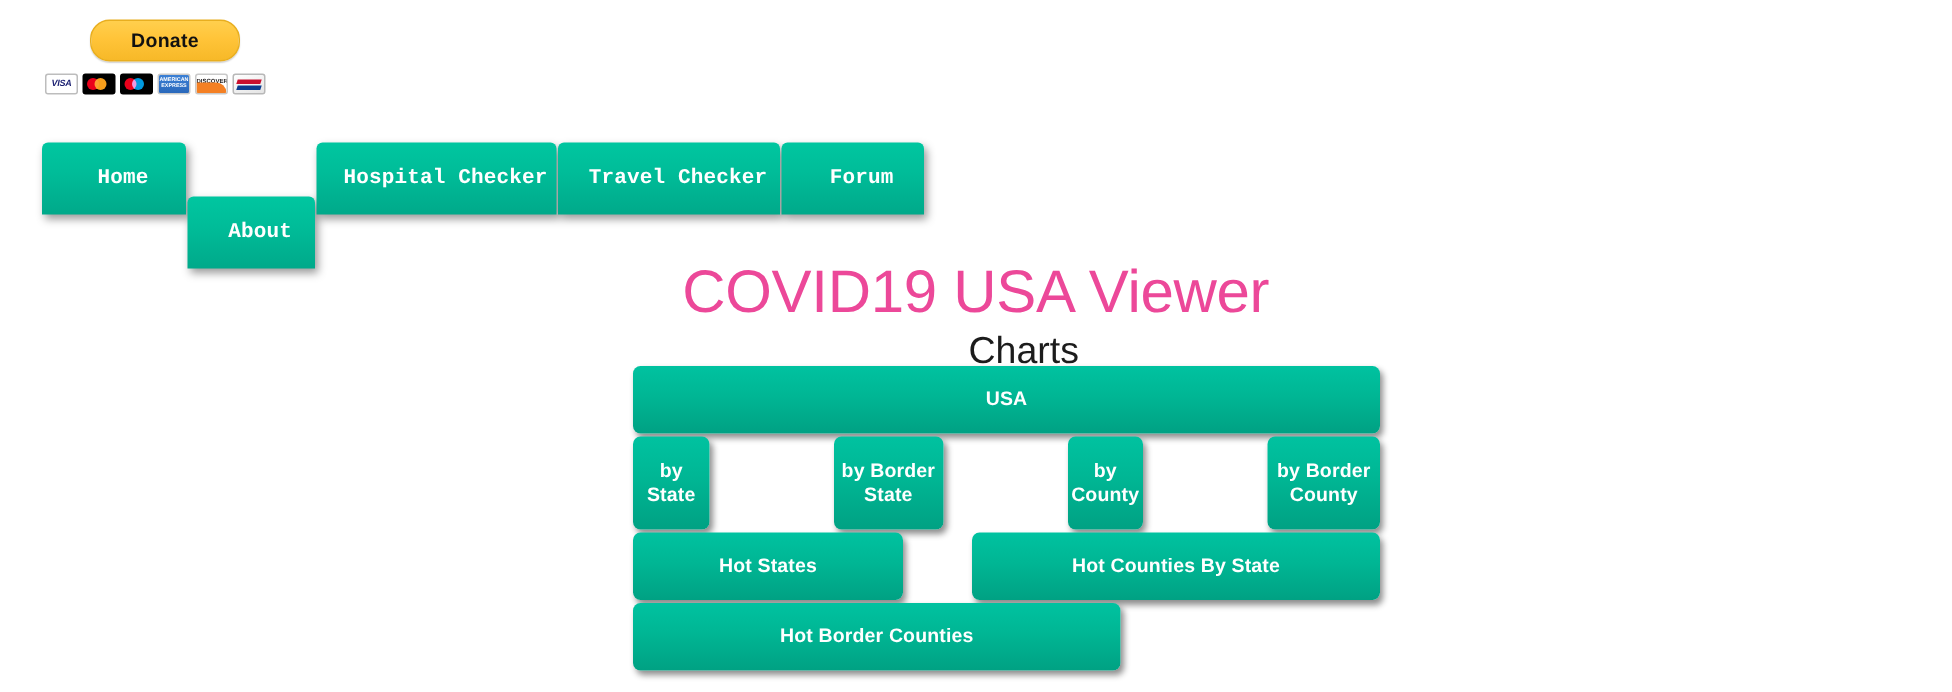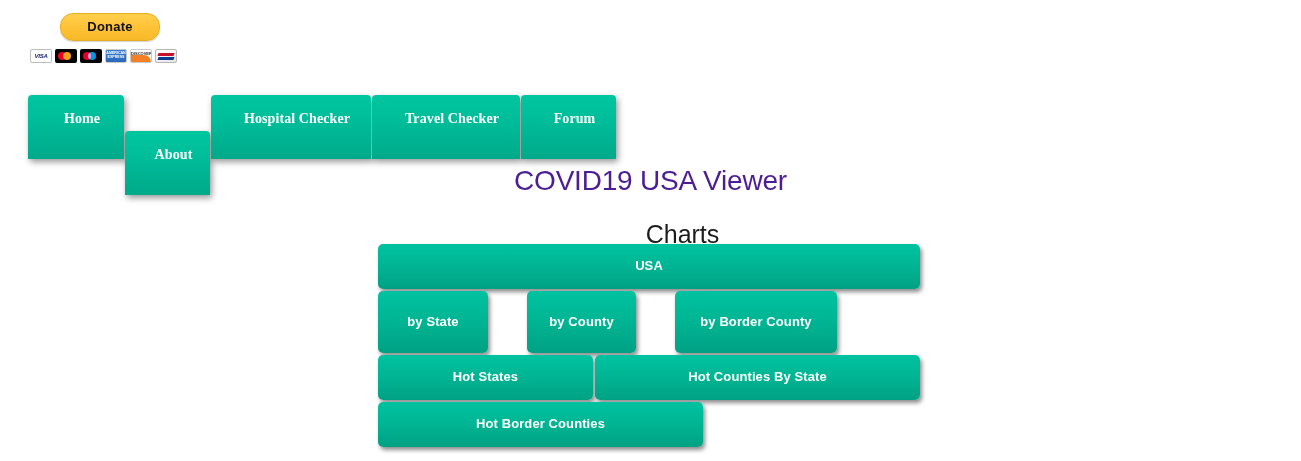--- a/index.html
+++ b/index.html
@@ -124,49 +124,49 @@
     top: 95px;
     display: flex;
     align-items: flex-start;
     filter: drop-shadow(2px 3px 3px rgba(0,0,0,0.40));
   }
   .nav-item {
     background: linear-gradient(180deg, #00c6a0 0%, #00bd99 40%, #00a98a 100%);
     color: #ffffff;
     font-size: 14px;
     font-weight: bold;
-    height: 64px;
+    height: 48px;
     line-height: 48px;
     text-align: center;
     border-radius: 4px 4px 0 0;
     margin-right: 1px;
     cursor: pointer;
     box-sizing: border-box;
     white-space: nowrap;
-    font-family: Liberation Serif, serif;
+    font-family: Liberation Mono, monospace;
     letter-spacing: 0.1px;
     padding-left: 12px;
   }
   .nav-item:last-child { margin-right: 0; }
   .nav-w-home    { width: 96px; }
   .nav-w-about   { width: 85px; margin-top: 36px; }
   .nav-w-hosp    { width: 160px; }
   .nav-w-travel  { width: 148px; }
   .nav-w-forum   { width: 95px; }
 
   
   #page-title {
     position: absolute;
     left: 0;
     top: 146px;
     width: 1301px;
     text-align: center;
-    font-size: 28px;
+    font-size: 40px;
     font-weight: normal;
-    color: #4c1d95;
+    color: #ec4899;
     font-family: "Liberation Sans", sans-serif;
     letter-spacing: -0.2px;
   }
   #page-subtitle {
     position: absolute;
     left: 0;
     top: 199px;
     width: 1301px;
     text-align: center;
     font-size: 25px;
@@ -199,20 +199,21 @@
     justify-content: center;
     text-align: center;
     border-radius: 5px;
     margin-right: 2px;
     cursor: pointer;
     box-shadow: 2px 3px 4px rgba(0,0,0,0.45);
     box-sizing: border-box;
     line-height: 1.25;
     font-family: "Liberation Sans", sans-serif;
     letter-spacing: 0.1px;
+    margin-left: 44px;
   }
   .gbtn:last-child { margin-right: 0; }
 
   .w-full    { width: 542px; }
   .w-state   { width: 110px; }
   .w-bstate  { width: 157px; }
   .w-county  { width: 109px; }
   .w-bcounty { width: 162px; }
   .w-half-l  { width: 215px; }
   .w-half-r  { width: 325px; }
@@ -261,20 +262,21 @@
 <h2 id="page-subtitle">Charts</h2>
 
 <div id="button-grid">
 
   <div class="grid-row">
     <div class="gbtn w-full">USA</div>
   </div>
 
   <div class="grid-row row-tall">
     <div class="gbtn w-state">by State</div>
+    <div class="gbtn w-bstate">by Border State</div>
     <div class="gbtn w-county">by County</div>
     <div class="gbtn w-bcounty">by Border County</div>
   </div>
 
   <div class="grid-row">
     <div class="gbtn w-half-l">Hot States</div>
     <div class="gbtn w-half-r">Hot Counties By State</div>
   </div>
 
   <div class="grid-row">

